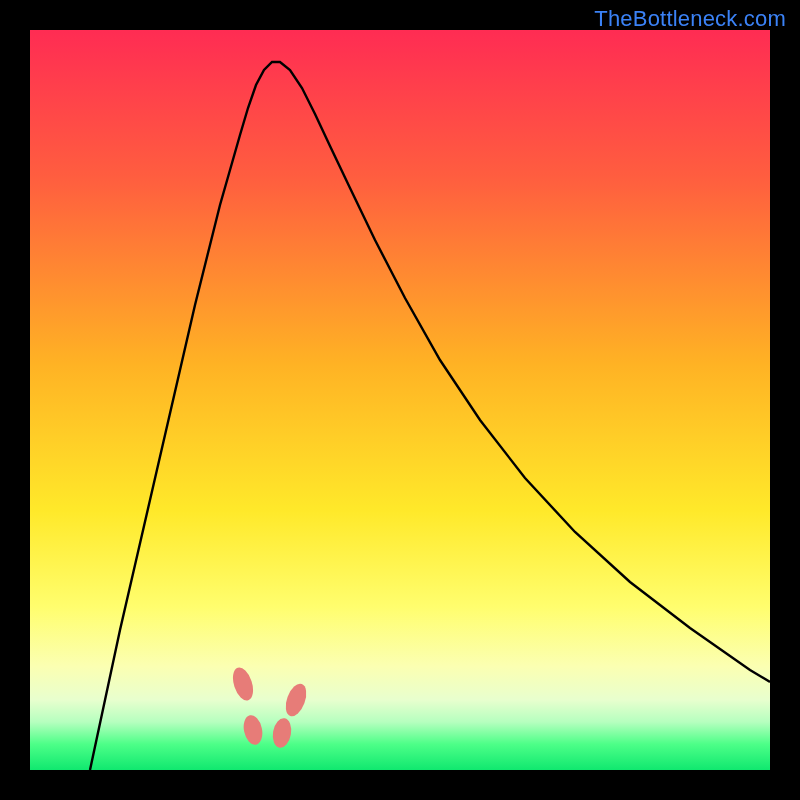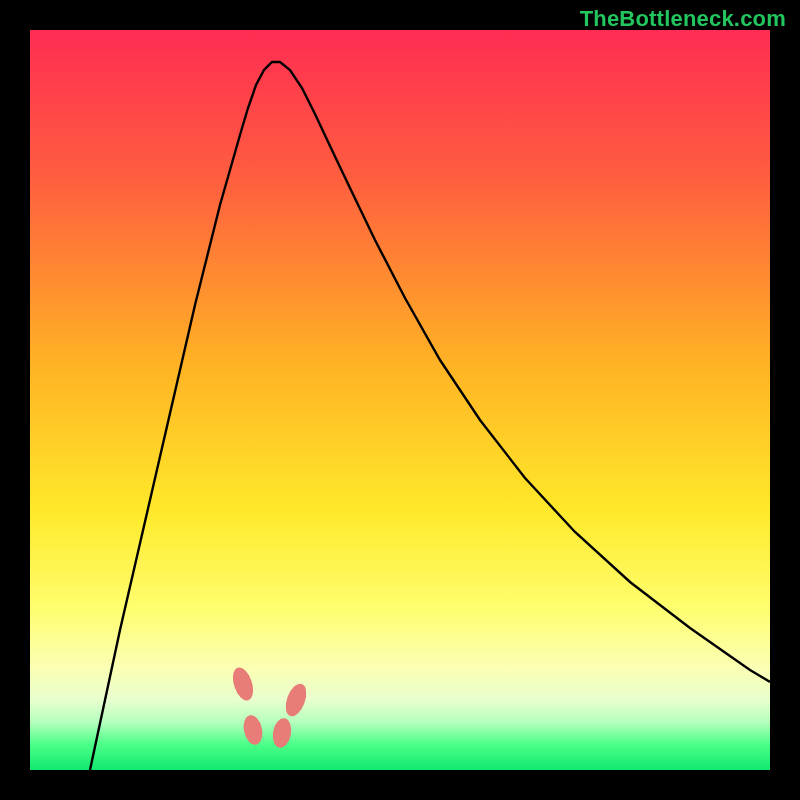--- a/index.html
+++ b/index.html
@@ -21,23 +21,23 @@
     position: absolute;
     left: 30px;
     top: 30px;
     width: 740px;
     height: 740px;
   }
   .watermark {
     position: absolute;
     top: 6px;
     right: 14px;
-    color: #22c55e;
+    color: #3b82f6;
     font-size: 22px;
-    font-weight: 700;
+    font-weight: 400;
     letter-spacing: 0.2px;
   }
   svg { display: block; }
 </style>
 </head>
 <body>
 
 <div class="frame">
 
   <div class="plot-area">

